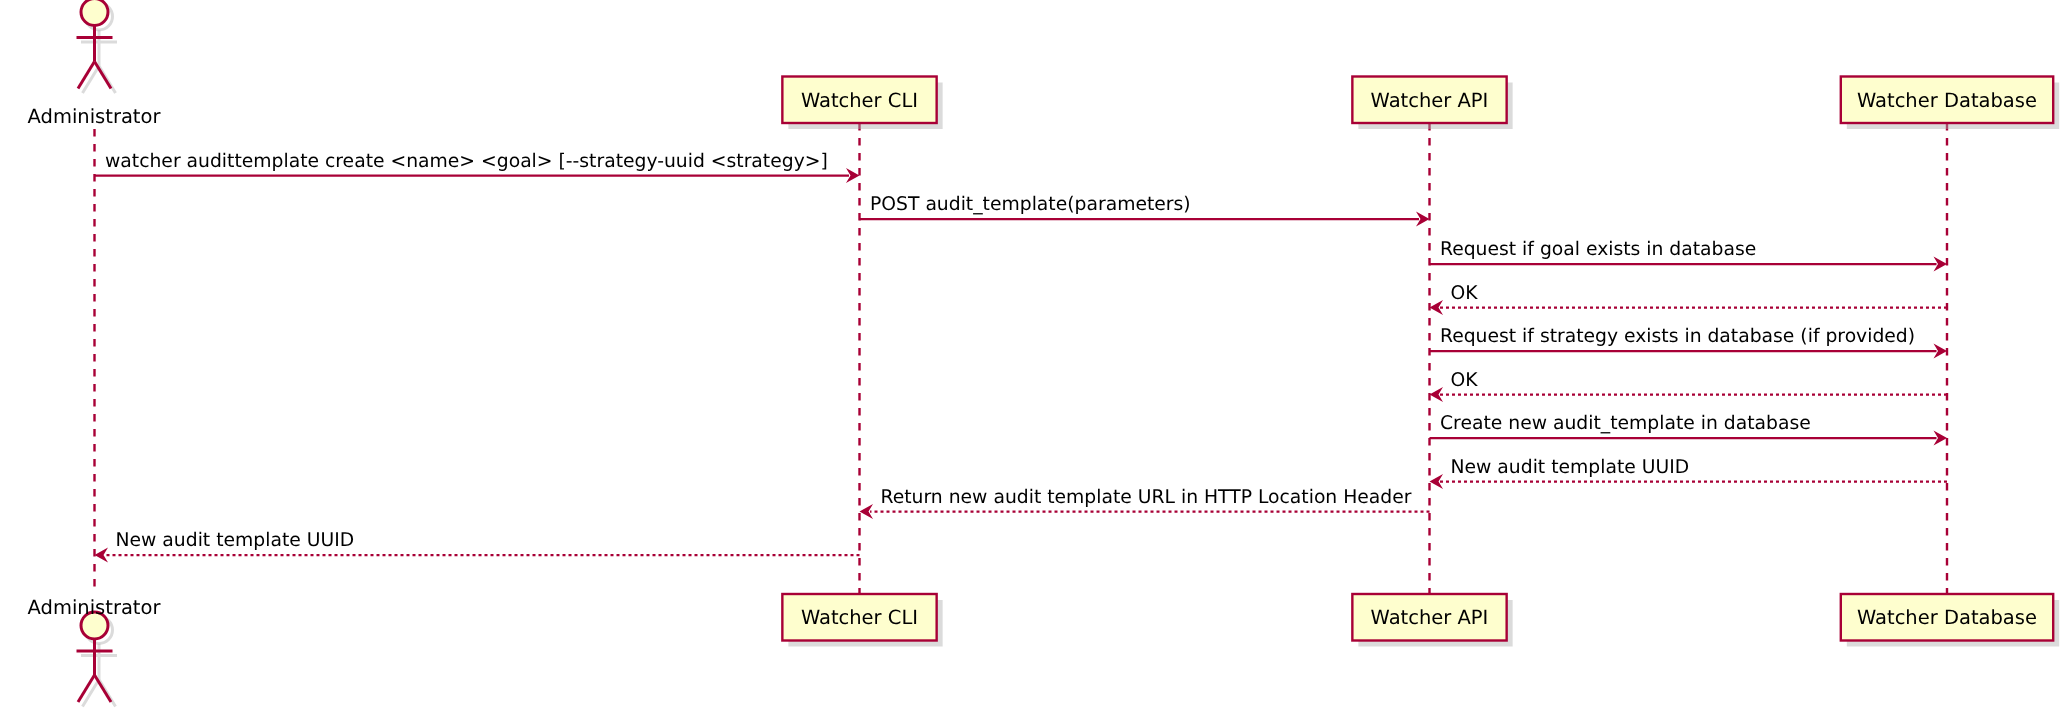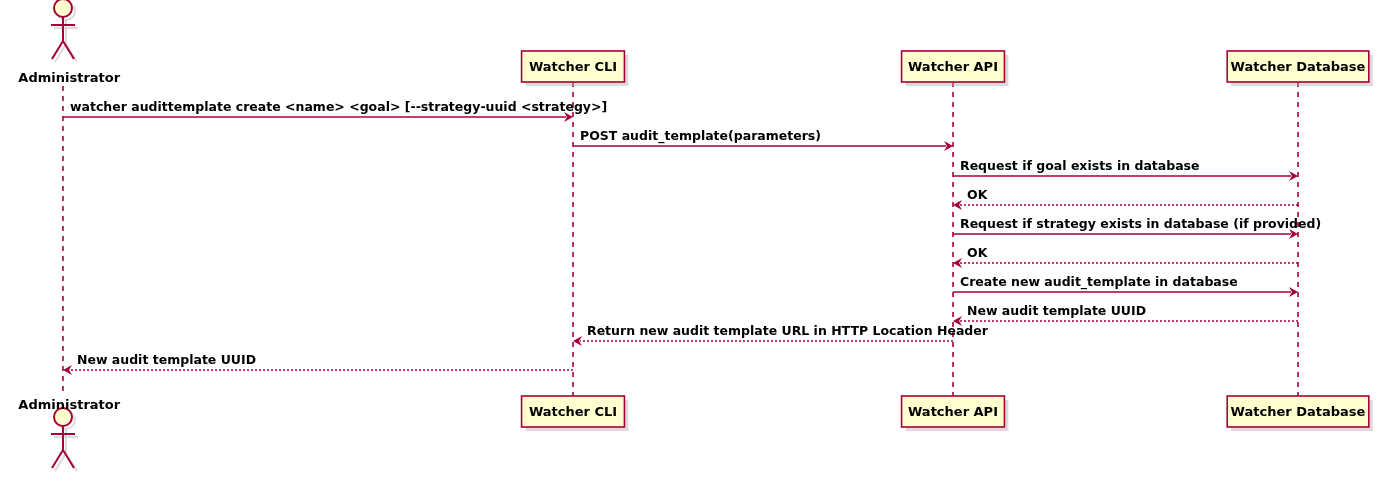--- a/index.html
+++ b/index.html
@@ -7,21 +7,20 @@
     padding: 0;
     background: #FFFFFF;
   }
   #diagram-root {
     position: relative;
     width: 1379px;
     height: 483px;
     background: #FFFFFF;
     font-family: "DejaVu Sans", sans-serif;
     overflow: hidden;
-    font-weight: bold;
   }
   #diagram-svg {
     position: absolute;
     left: 0;
     top: 0;
   }
   .lifeline {
     stroke: #A80036;
     stroke-width: 1.6;
     stroke-dasharray: 5,5;

